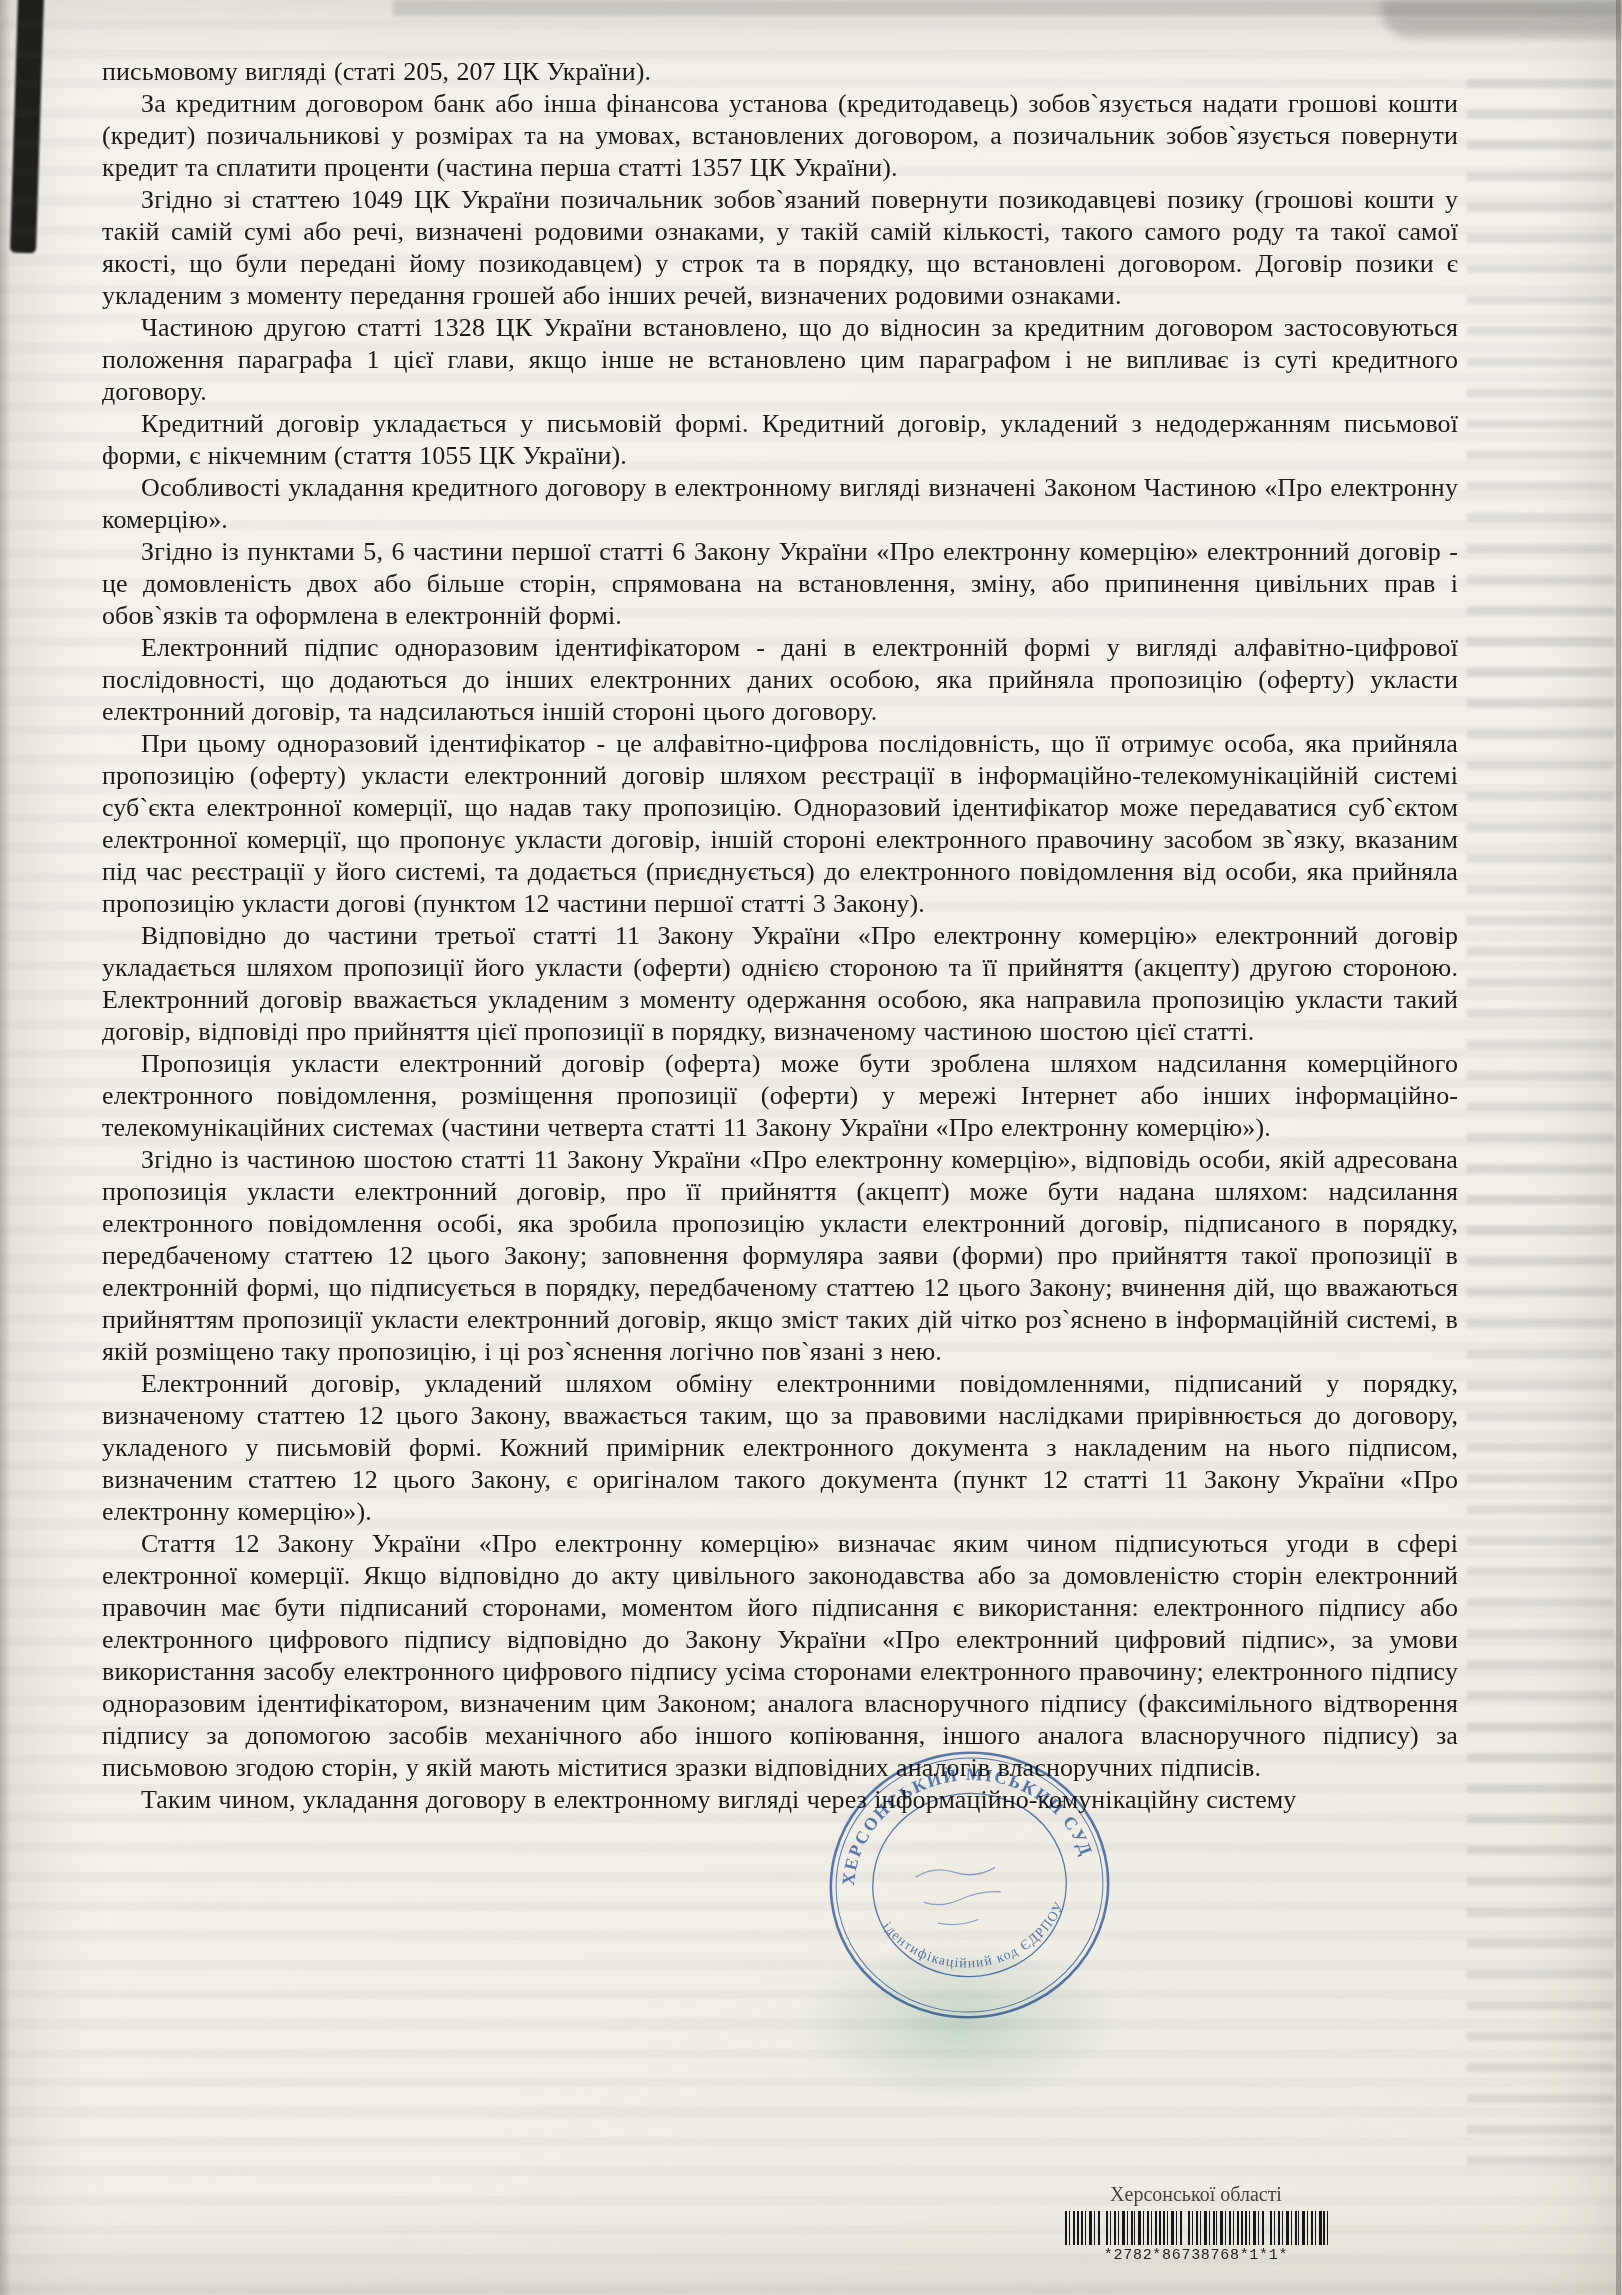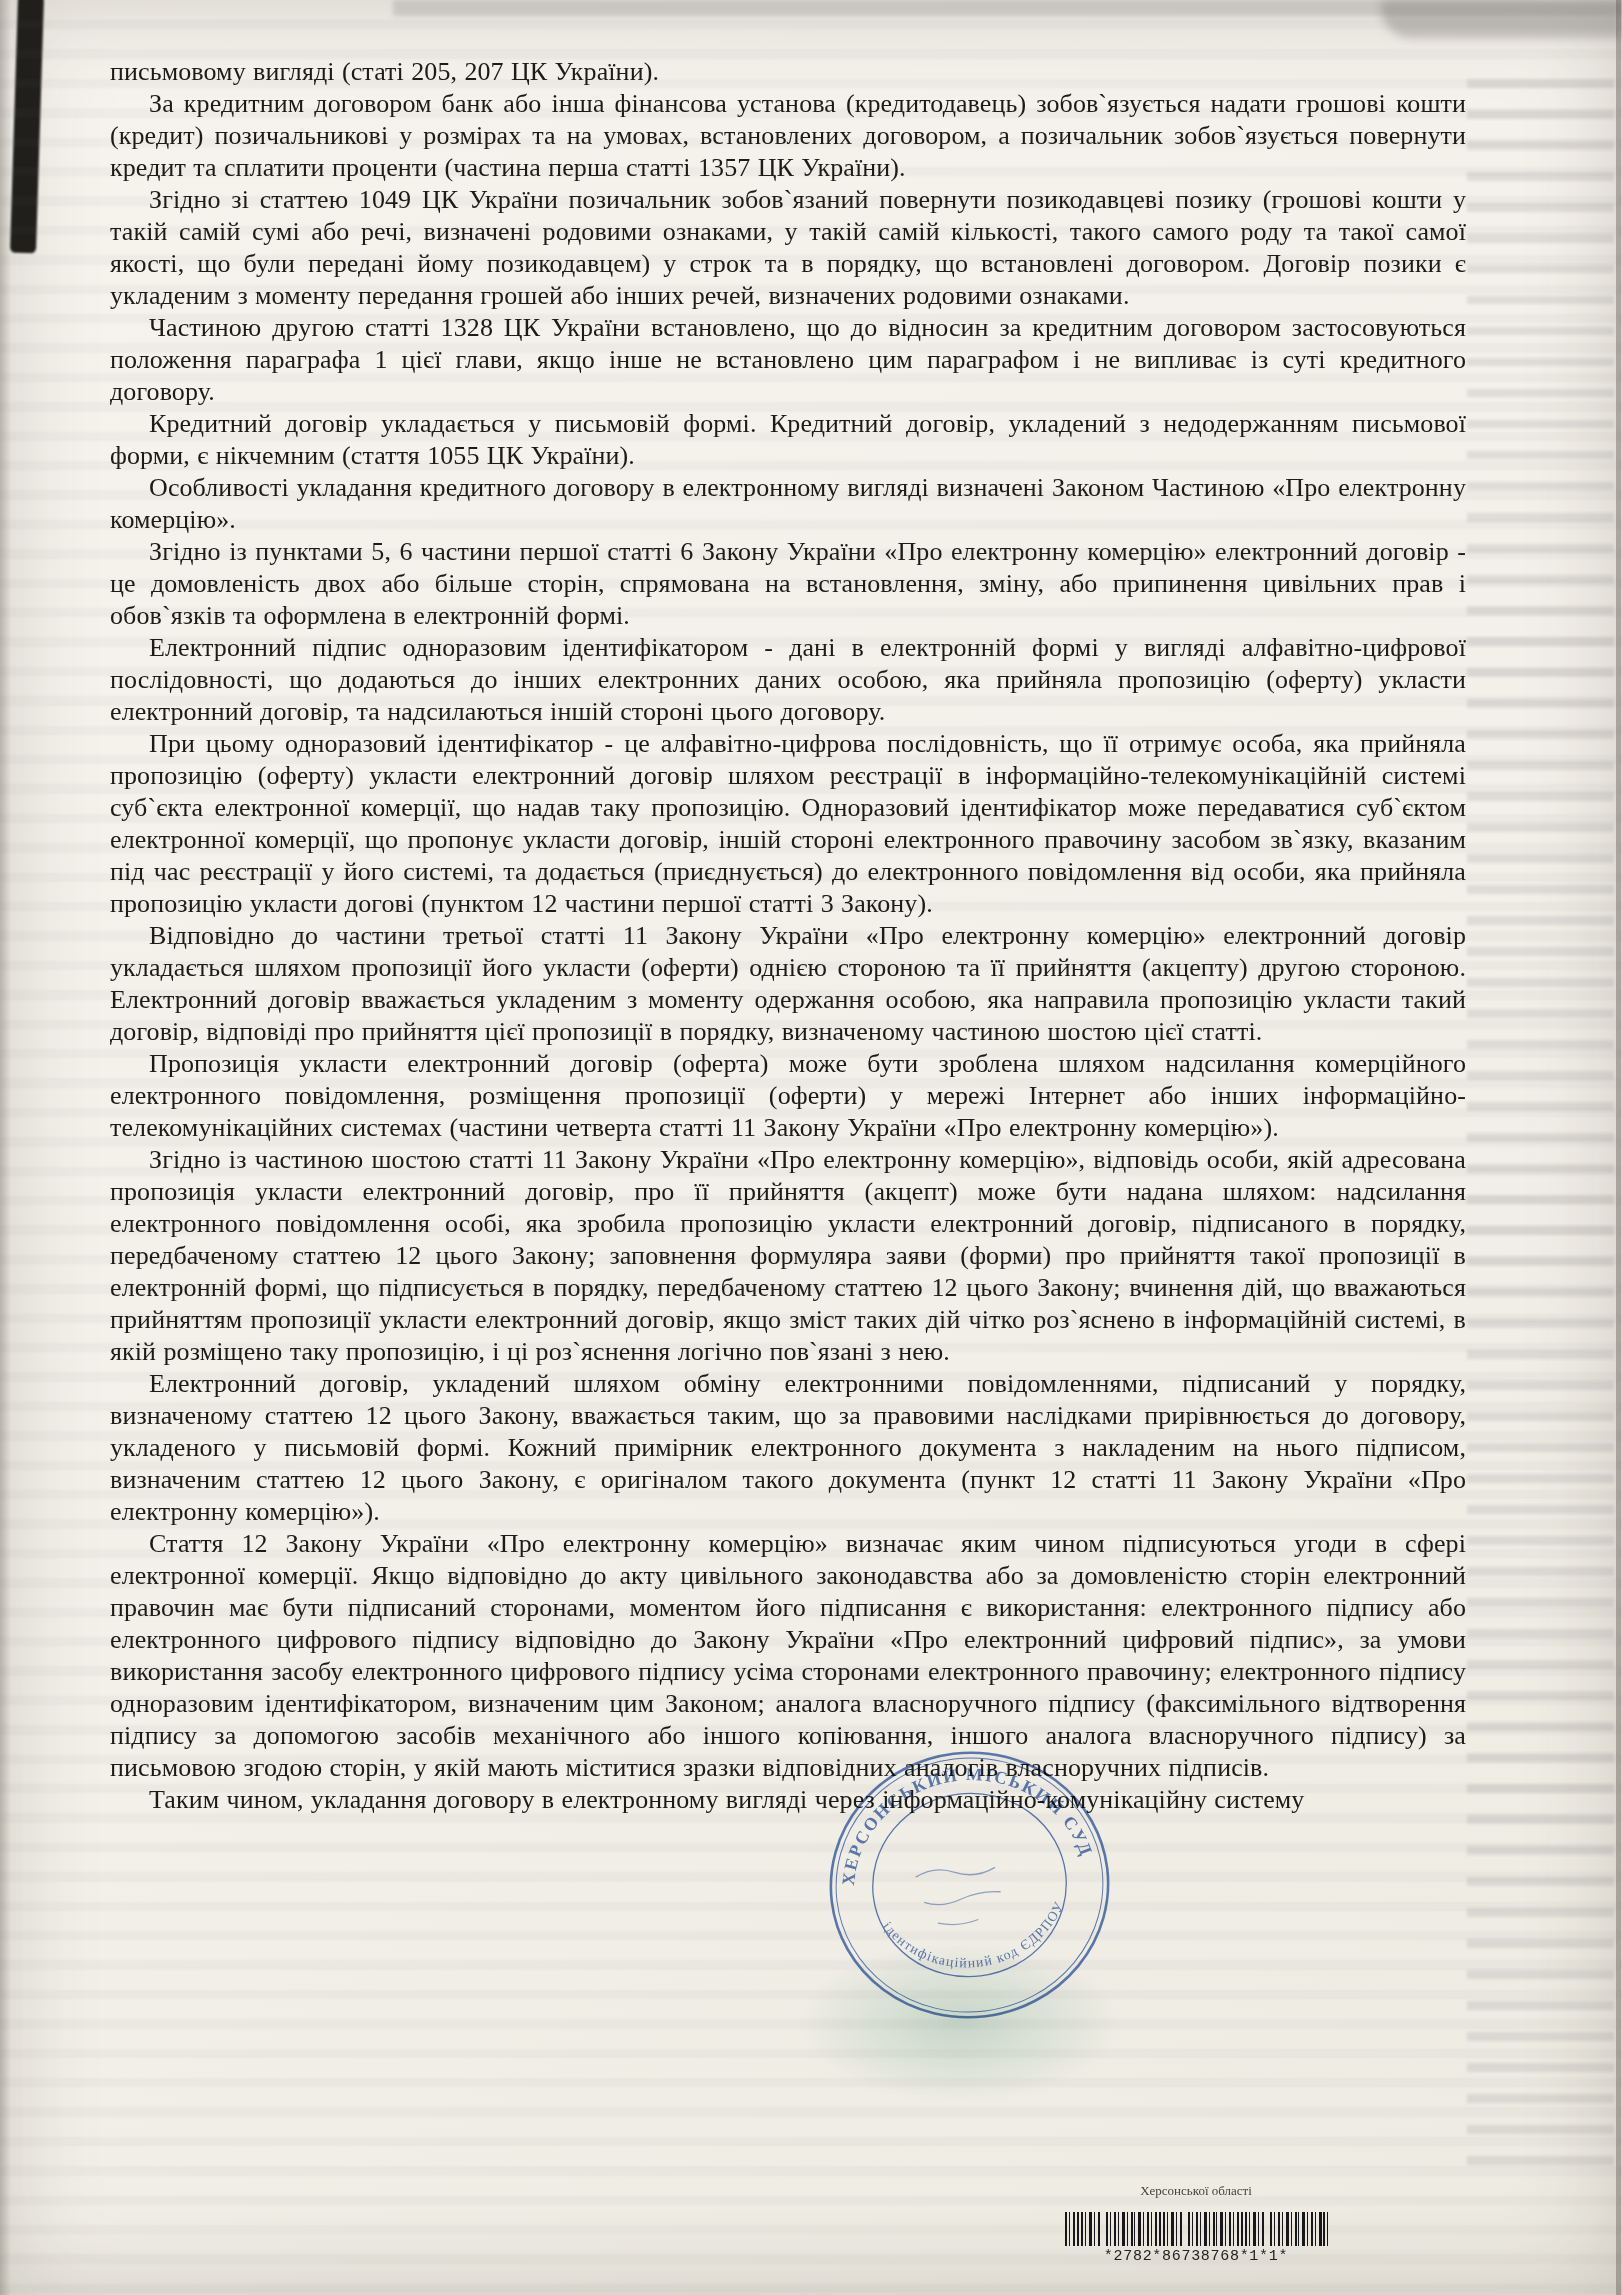--- a/index.html
+++ b/index.html
@@ -22,42 +22,42 @@
     background:rgba(120,118,115,.38);filter:blur(4.6px);border-radius:0 0 0 30px;}
   .edge-right{position:absolute;right:2px;top:0;width:4.6px;height:100%;
     background:rgba(80,75,68,.38);filter:blur(0.7px);}
   .bleed{position:absolute;inset:0;pointer-events:none;
     background:repeating-linear-gradient(180deg,transparent 0 20px,rgba(118,116,122,.05) 20px 29.4px);
     filter:blur(0.8px);}
   .ghost-col{position:absolute;right:9.2px;top:79px;width:147px;height:2087px;pointer-events:none;
     background:repeating-linear-gradient(180deg,rgba(105,105,114,.15) 0 8.5px,transparent 8.5px 31px);
     filter:blur(1.4px);}
   
-  .doc{position:absolute;left:110px;top:56px;width:1356px;
+  .doc{position:absolute;left:102px;top:56px;width:1356px;
     color:#1d1b17;font-size:26px;line-height:32px;text-align:justify;
     letter-spacing:0.1px;word-spacing:0.7px;}
   .para{margin:0;text-indent:39px;}
   .para.no-indent{text-indent:0;}
   
   .stamp{position:absolute;left:819px;top:1741px;width:301px;height:288px;
     transform:rotate(-7deg);opacity:.82;mix-blend-mode:multiply;pointer-events:none;}
   .ring{fill:none;stroke:#3c64b0;}
   .ring.outer{stroke-width:4;}
   .ring.thin{stroke-width:1.5;}
   .ring.inner{stroke-width:2;}
   .stamp-text{fill:#3c64b0;font-family:"Liberation Serif",serif;font-size:27px;
     letter-spacing:3px;font-weight:bold;}
   .stamp-text.small{font-size:21px;letter-spacing:2px;font-weight:normal;}
   .squiggle{fill:none;stroke:#3c64b0;stroke-width:2;opacity:.65;}
   .stamp-smudge{position:absolute;left:795px;top:1940px;width:327px;height:164px;
     background:radial-gradient(ellipse at center,rgba(96,168,140,.28),rgba(96,168,140,0) 70%);
     filter:blur(3.3px);mix-blend-mode:multiply;pointer-events:none;}
   
   .footer{position:absolute;left:1052px;top:2183px;width:288px;text-align:center;}
-  .region{font-size:13px;color:#46423b;margin-bottom:13px;}
+  .region{font-size:20px;color:#46423b;margin-bottom:5px;}
   .barcode{width:263px;height:34px;margin:0 auto;
     background:repeating-linear-gradient(90deg,
       #16161b 0px,#16161b 2px,transparent 2px,transparent 3.9px,
       #16161b 3.9px,#16161b 4.6px,transparent 4.6px,transparent 7.9px,
       #16161b 7.9px,#16161b 10.5px,transparent 10.5px,transparent 12.4px,
       #16161b 12.4px,#16161b 13.7px,transparent 13.7px,transparent 16.4px);}
   .barcode-num{font-family:"Liberation Mono",monospace;font-size:15px;color:#222;
     letter-spacing:0.7px;margin-top:2px;}
 </style>
 </head>

